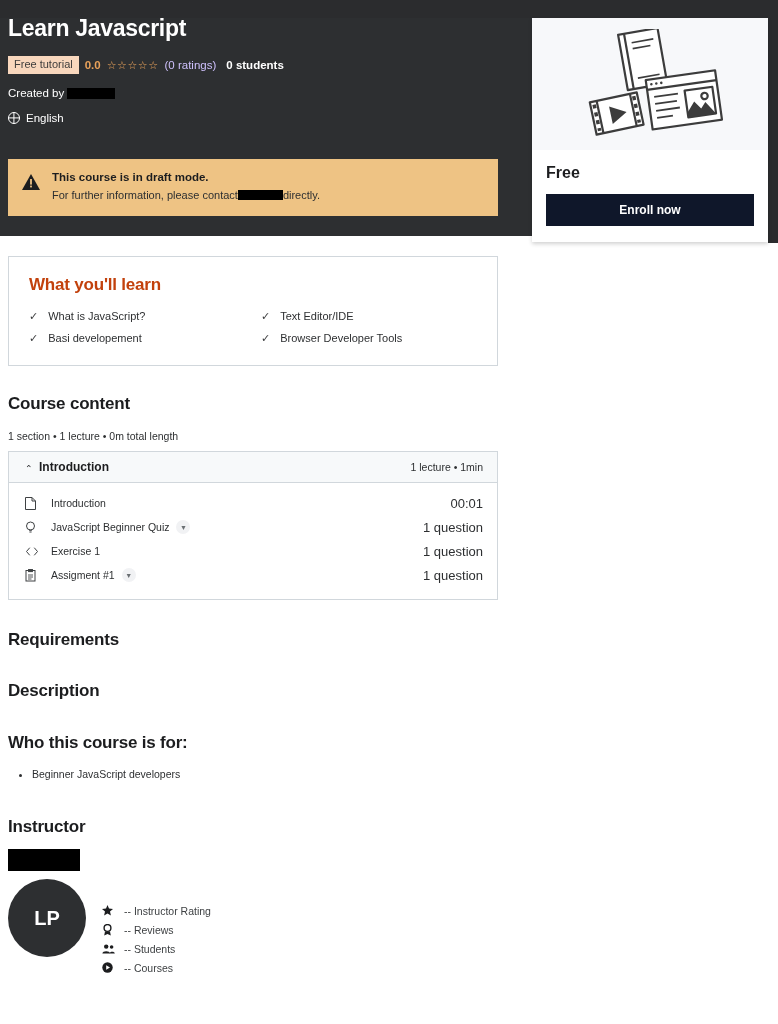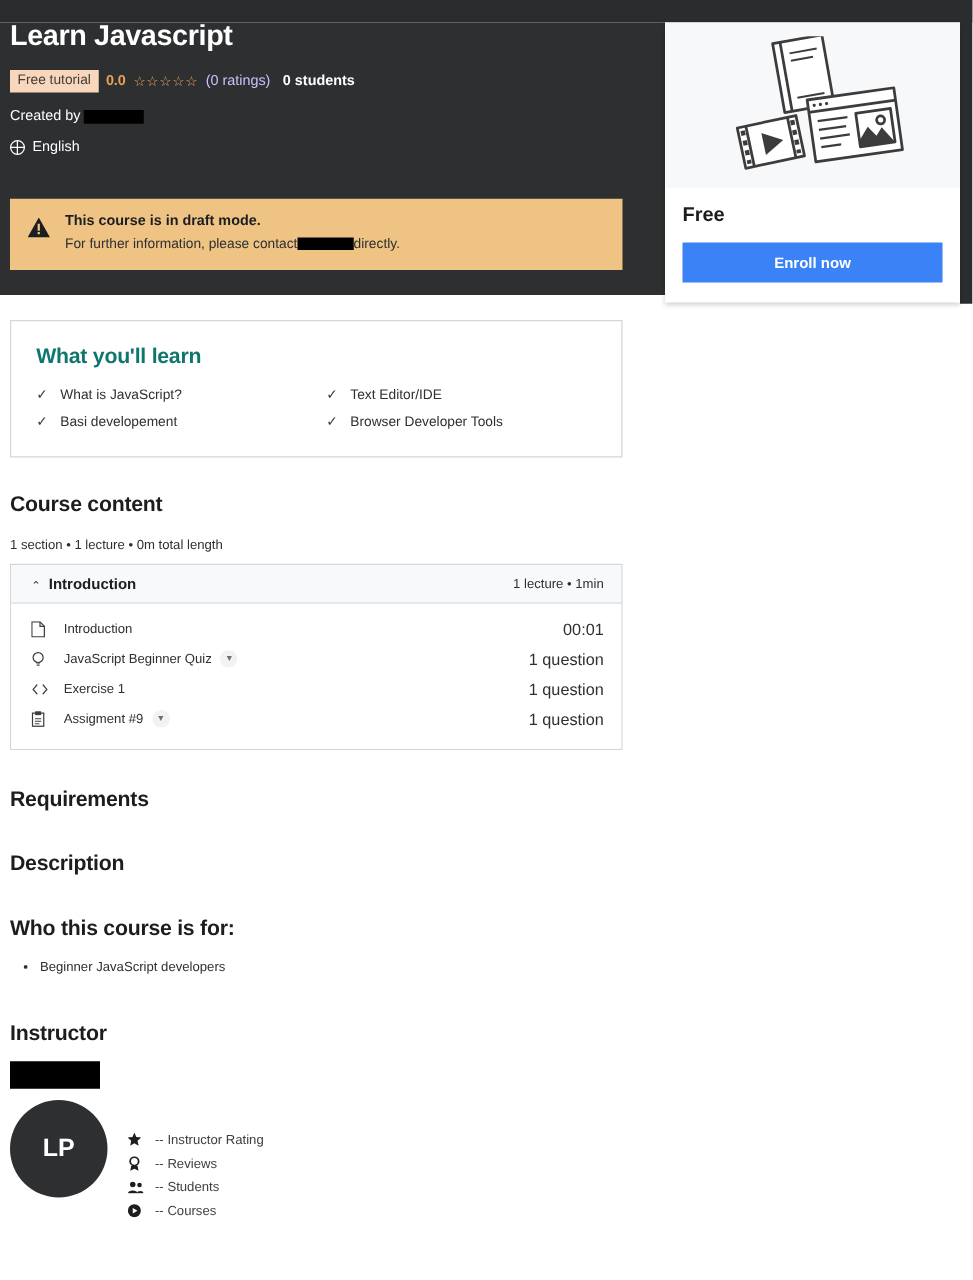--- a/index.html
+++ b/index.html
@@ -90,34 +90,34 @@
     position: absolute; left: 532px; top: 18px; width: 236px; height: 224px;
     background: #fff; box-shadow: 0 2px 4px rgba(0,0,0,0.18);
   }
   .buy-art {
     height: 132px; background: #f7f8fa; display: flex;
     align-items: center; justify-content: center; overflow: hidden;
   }
   .buy-body { padding: 14px 14px 0 14px; }
   .price { font-size: 16px; font-weight: 700; color: #1c1d1f; }
   .enroll-btn {
-    margin-top: 12px; width: 100%; height: 32px; background: #3b82f6;
+    margin-top: 12px; width: 100%; height: 32px; background: #0f172a;
     color: #fff; font-size: 12px; font-weight: 700; border: none;
     cursor: default; font-family: "Liberation Sans", sans-serif;
   }
 
   
   .content { position: absolute; left: 8px; top: 256px; width: 490px; }
 
   .learn-box {
     border: 1px solid #d1d7dc; padding: 18px 20px 20px 20px;
     background: #fff;
   }
   .learn-title {
-    font-size: 17px; font-weight: 700; color: #0f766e; letter-spacing: -0.2px;
+    font-size: 17px; font-weight: 700; color: #c2410c; letter-spacing: -0.2px;
   }
   .learn-grid {
     display: grid; grid-template-columns: 1fr 1fr; gap: 8px 16px;
     margin-top: 14px;
   }
   .learn-item {
     display: flex; gap: 10px; font-size: 11px; color: #2d2f31;
     line-height: 14px;
   }
   .tick { color: #3a3b3d; font-size: 11px; flex: none; }
@@ -362,21 +362,21 @@
 
         <div class="lec-row">
           <span class="lec-icon">
             <svg width="11" height="13" viewBox="0 0 11 13" fill="none" stroke="#3e4143" stroke-width="1">
               <rect x="1" y="1.5" width="9" height="10.5"></rect>
               <rect x="3.6" y="0.4" width="3.8" height="2.2" fill="#3e4143"></rect>
               <path d="M3 6 H8 M3 8 H8 M3 10 H6.5" stroke-width="0.9"></path>
             </svg>
           </span>
           <span class="lec-name">
-            <span>Assigment #9</span>
+            <span>Assigment #1</span>
             <span class="mini-chev">▼</span>
           </span>
           <span class="lec-right">1 question</span>
         </div>
 
       </div>
     </div>
 
     
     <div class="sec-head req-head">Requirements</div>

